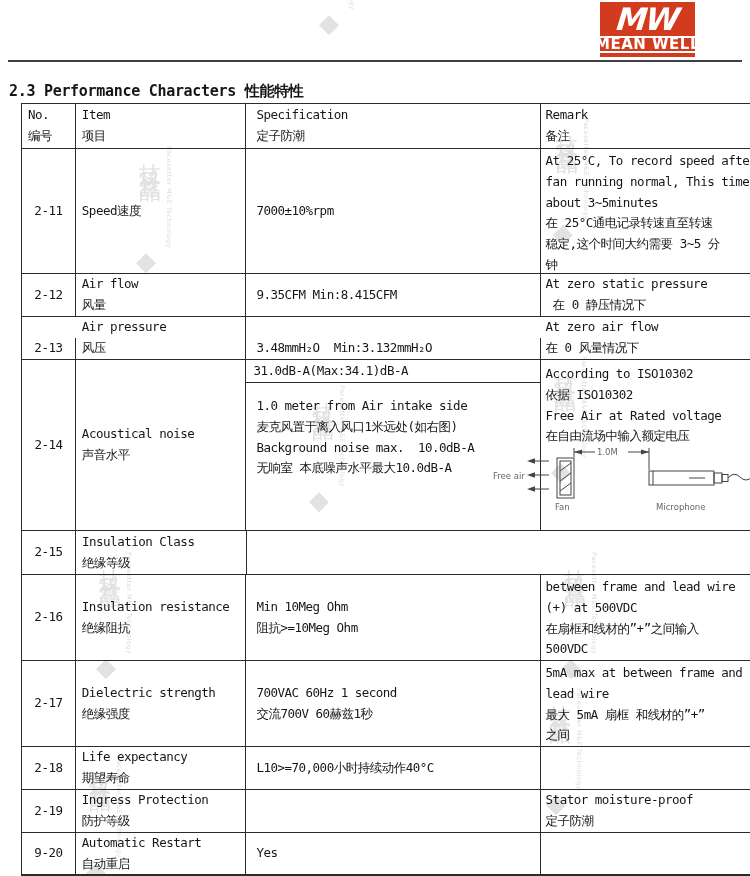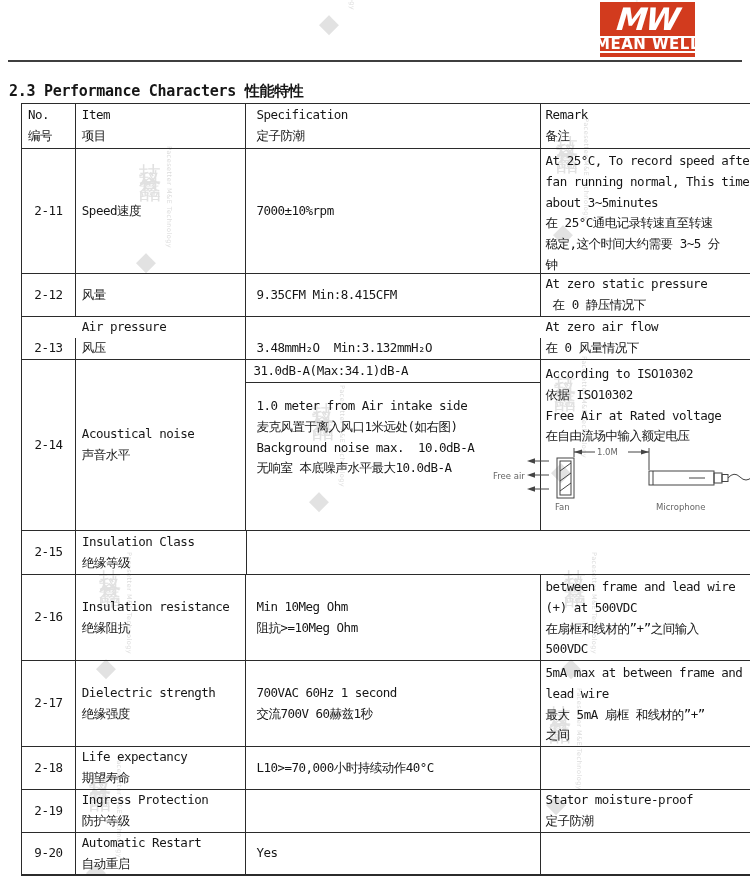--- a/index.html
+++ b/index.html
@@ -185,20 +185,21 @@
         <div class="ln">稳定,这个时间大约需要 3~5 分</div>
         <div class="ln">钟</div>
       </div>
     </div>
 
     <div class="tr" style="height:43px;">
       <div class="td no">
           <div class="ln">2-12</div>
         </div>
       <div class="td item">
+        <div class="ln">Air flow</div>
         <div class="ln">风量</div>
       </div>
       <div class="td spec">
         <div class="ln">9.35CFM Min:8.415CFM</div>
       </div>
       <div class="td remark">
         <div class="ln">At zero static pressure</div>
         <div class="ln"> 在 0 静压情况下</div>
       </div>
     </div>

